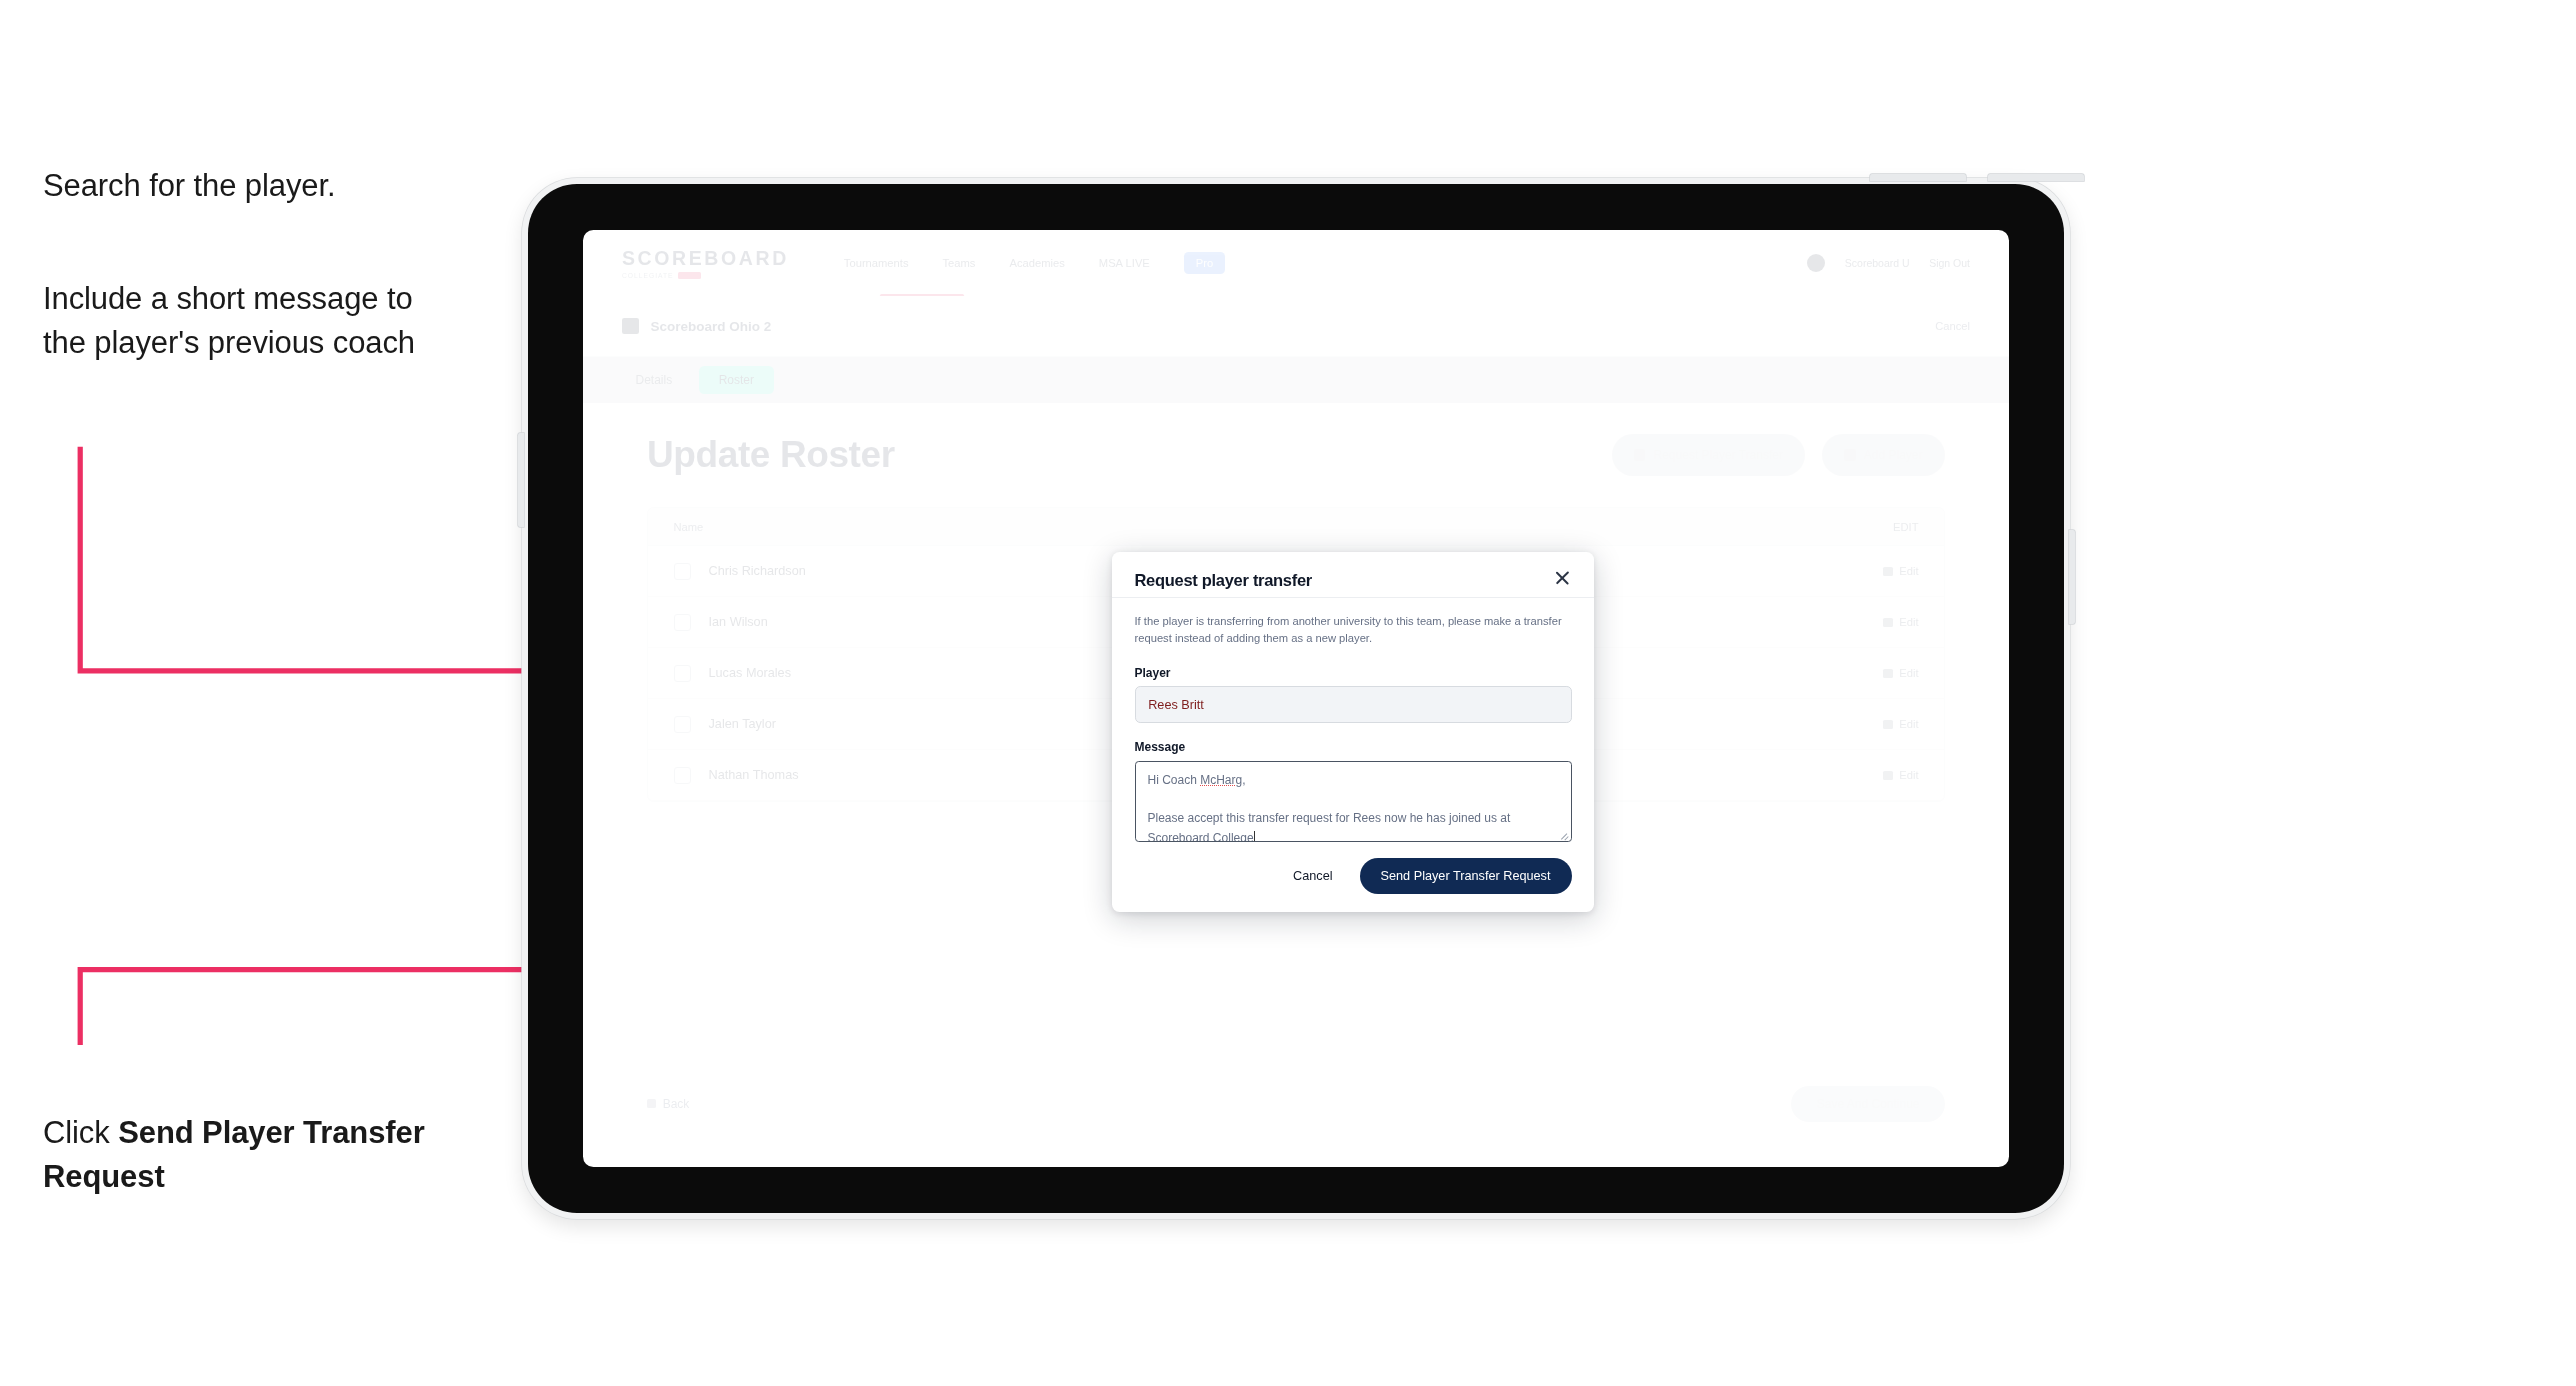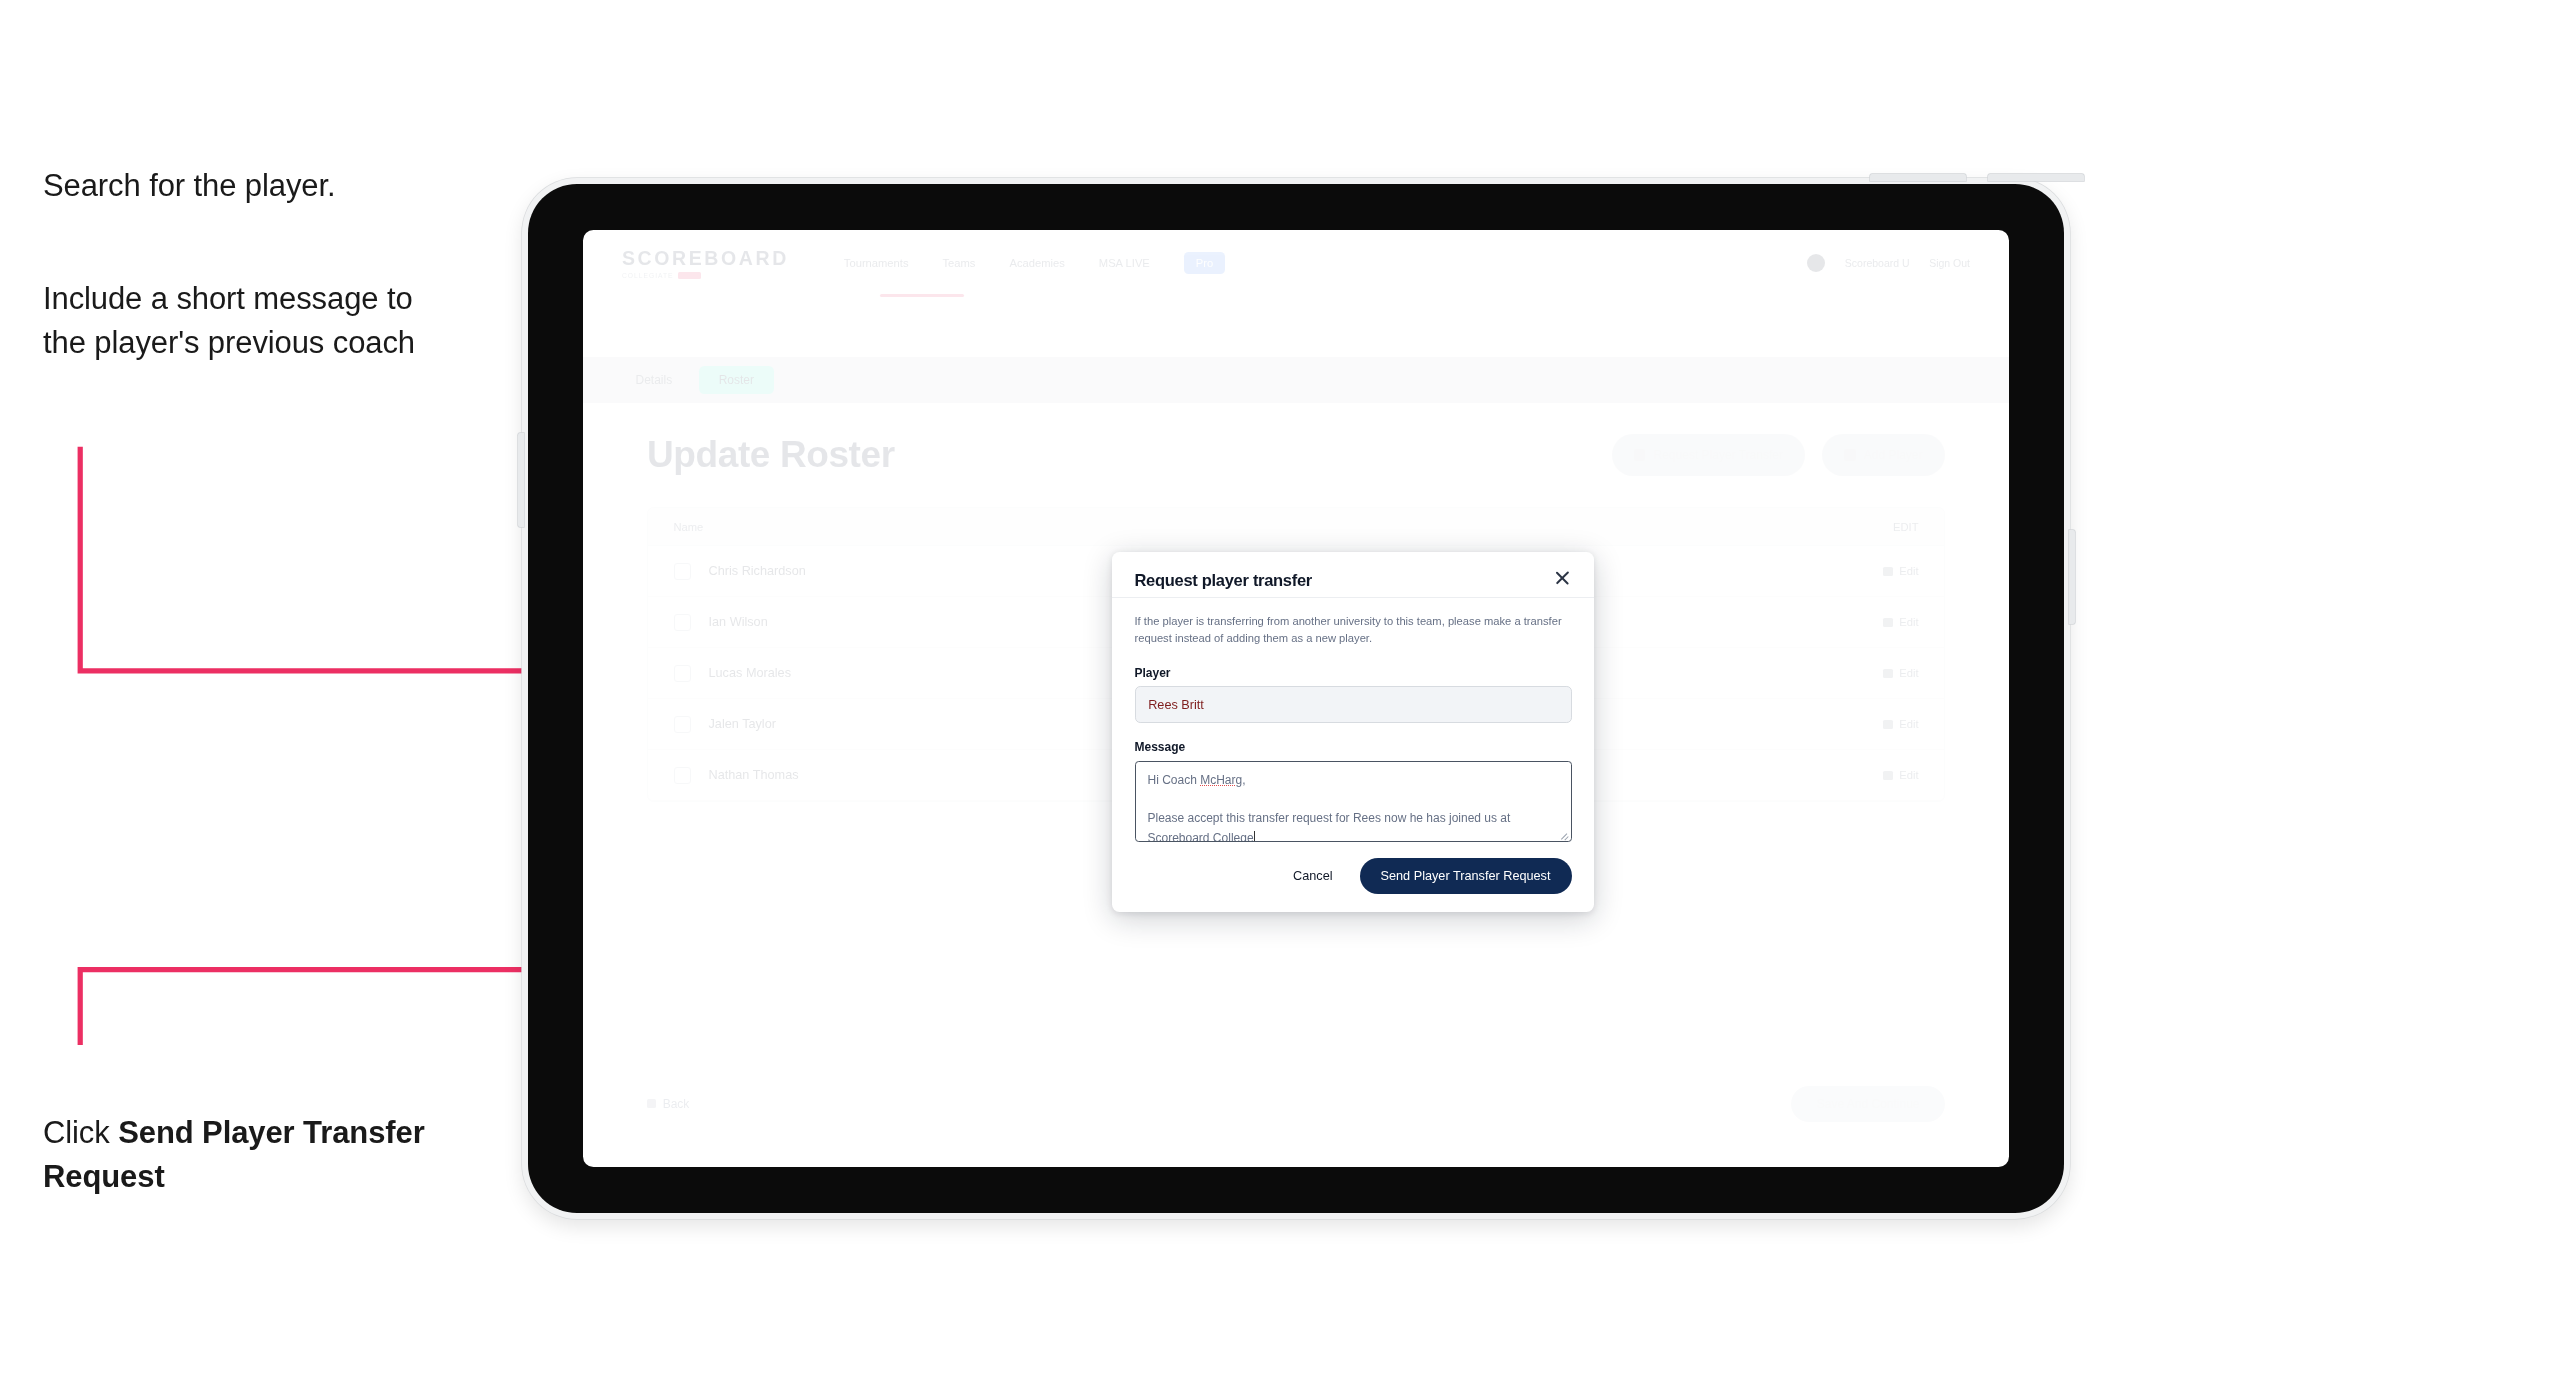--- a/index.html
+++ b/index.html
@@ -496,20 +496,25 @@
             <span class="nav-pill">Pro</span>
           </div>
           <div class="nav-right">
             <span class="nav-avatar"></span>
             <span class="nav-right-txt">Scoreboard U</span>
             <span class="nav-right-txt">Sign Out</span>
           </div>
         </div>
         <div class="nav-underline"></div>
 
+        <div class="app-subbar">
+          <span class="sub-icon"></span>
+          <span class="sub-title">Scoreboard Ohio 2</span>
+          <span class="sub-right">Cancel</span>
+        </div>
 
         <div class="app-tabs">
           <span class="tab">Details</span>
           <span class="tab active">Roster</span>
         </div>
 
         <div class="page-head">
           <div class="page-title">Update Roster</div>
           <div class="head-actions">
             <span class="pill-btn">

